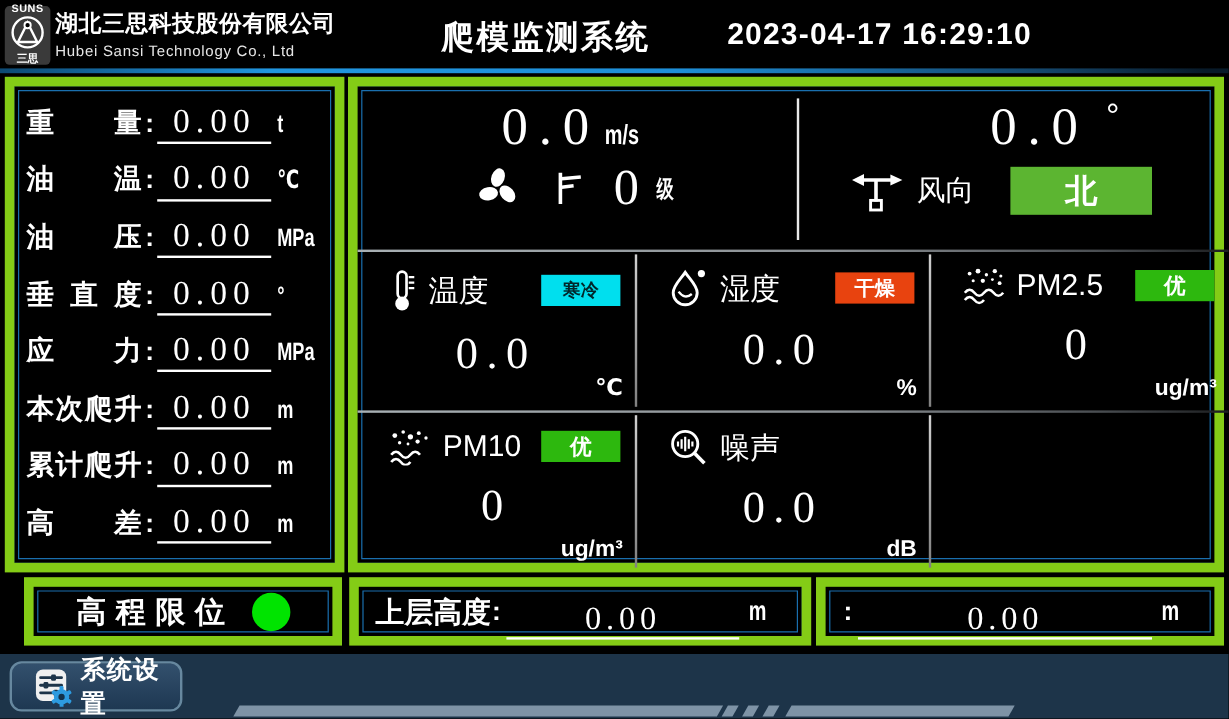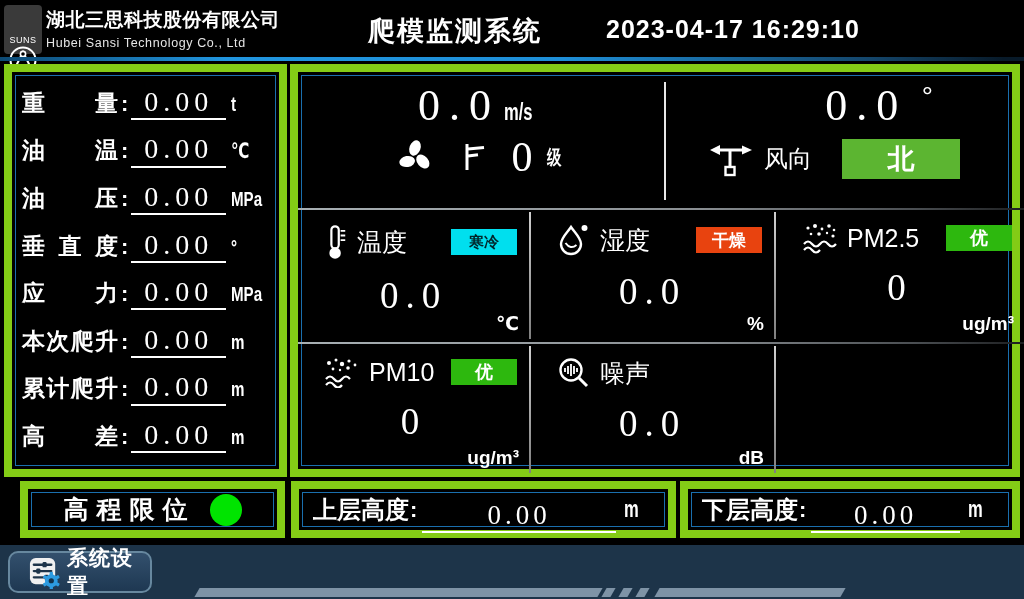--- a/index.html
+++ b/index.html
@@ -3,21 +3,21 @@
 <meta charset="utf-8">
 <style>
   html,body{margin:0;padding:0;background:#000;}
   #screen{position:relative;width:1024px;height:599px;background:#000;overflow:hidden;
           font-family:"Liberation Sans","DejaVu Sans",sans-serif;color:#fff;}
   .abs{position:absolute;}
 
   
   #logo-backdrop{left:4px;top:5px;width:38px;height:49px;background:#3a3a3a;border-radius:4px;}
   #logo{left:5px;top:3px;width:36px;height:54px;text-align:center;line-height:1;}
-  #logo .brand-top{font-size:9px;font-weight:normal;letter-spacing:.5px;display:block;margin-top:33px;}
+  #logo .brand-top{font-size:9px;font-weight:bold;letter-spacing:.5px;display:block;}
   #logo .brand-bottom{font-size:9px;font-weight:bold;display:block;margin-top:-1px;}
   #company{left:46px;top:7px;}
   #company .cn{font-size:19px;font-weight:bold;letter-spacing:.5px;}
   #company .en{font-size:12.5px;color:#e6e6e6;letter-spacing:.6px;margin-top:3px;}
   #page-title{left:340px;top:13px;width:230px;text-align:center;font-size:27px;font-weight:bold;letter-spacing:2px;}
   #datetime{left:606px;top:15px;font-size:25px;font-weight:bold;letter-spacing:1px;}
   #blue-line{left:0;top:57px;width:1024px;height:4px;
     background:linear-gradient(to right,#0d4a74,#2196e0 22%,#1e8fd8 55%,#14466b 85%,#081a29 98%);}
 
   
@@ -351,21 +351,20 @@
     <div class="h-row">
       <span class="h-label">上层高度</span>
         <span class="h-colon">:</span>
       <span class="h-value">0.00</span>
       <span class="h-unit"><span class="cond">m</span></span>
     </div>
   </div>
 
   <div class="abs tech-box" id="box-lower">
     <div class="h-row">
-      <span class="h-label">下层高度</span>
         <span class="h-colon">:</span>
       <span class="h-value">0.00</span>
       <span class="h-unit"><span class="cond">m</span></span>
     </div>
   </div>
 
   <div class="abs" id="taskbar">
     <div id="settings-btn">
       <span class="icon">
         <svg width="33" height="33" viewBox="0 0 34 34">

